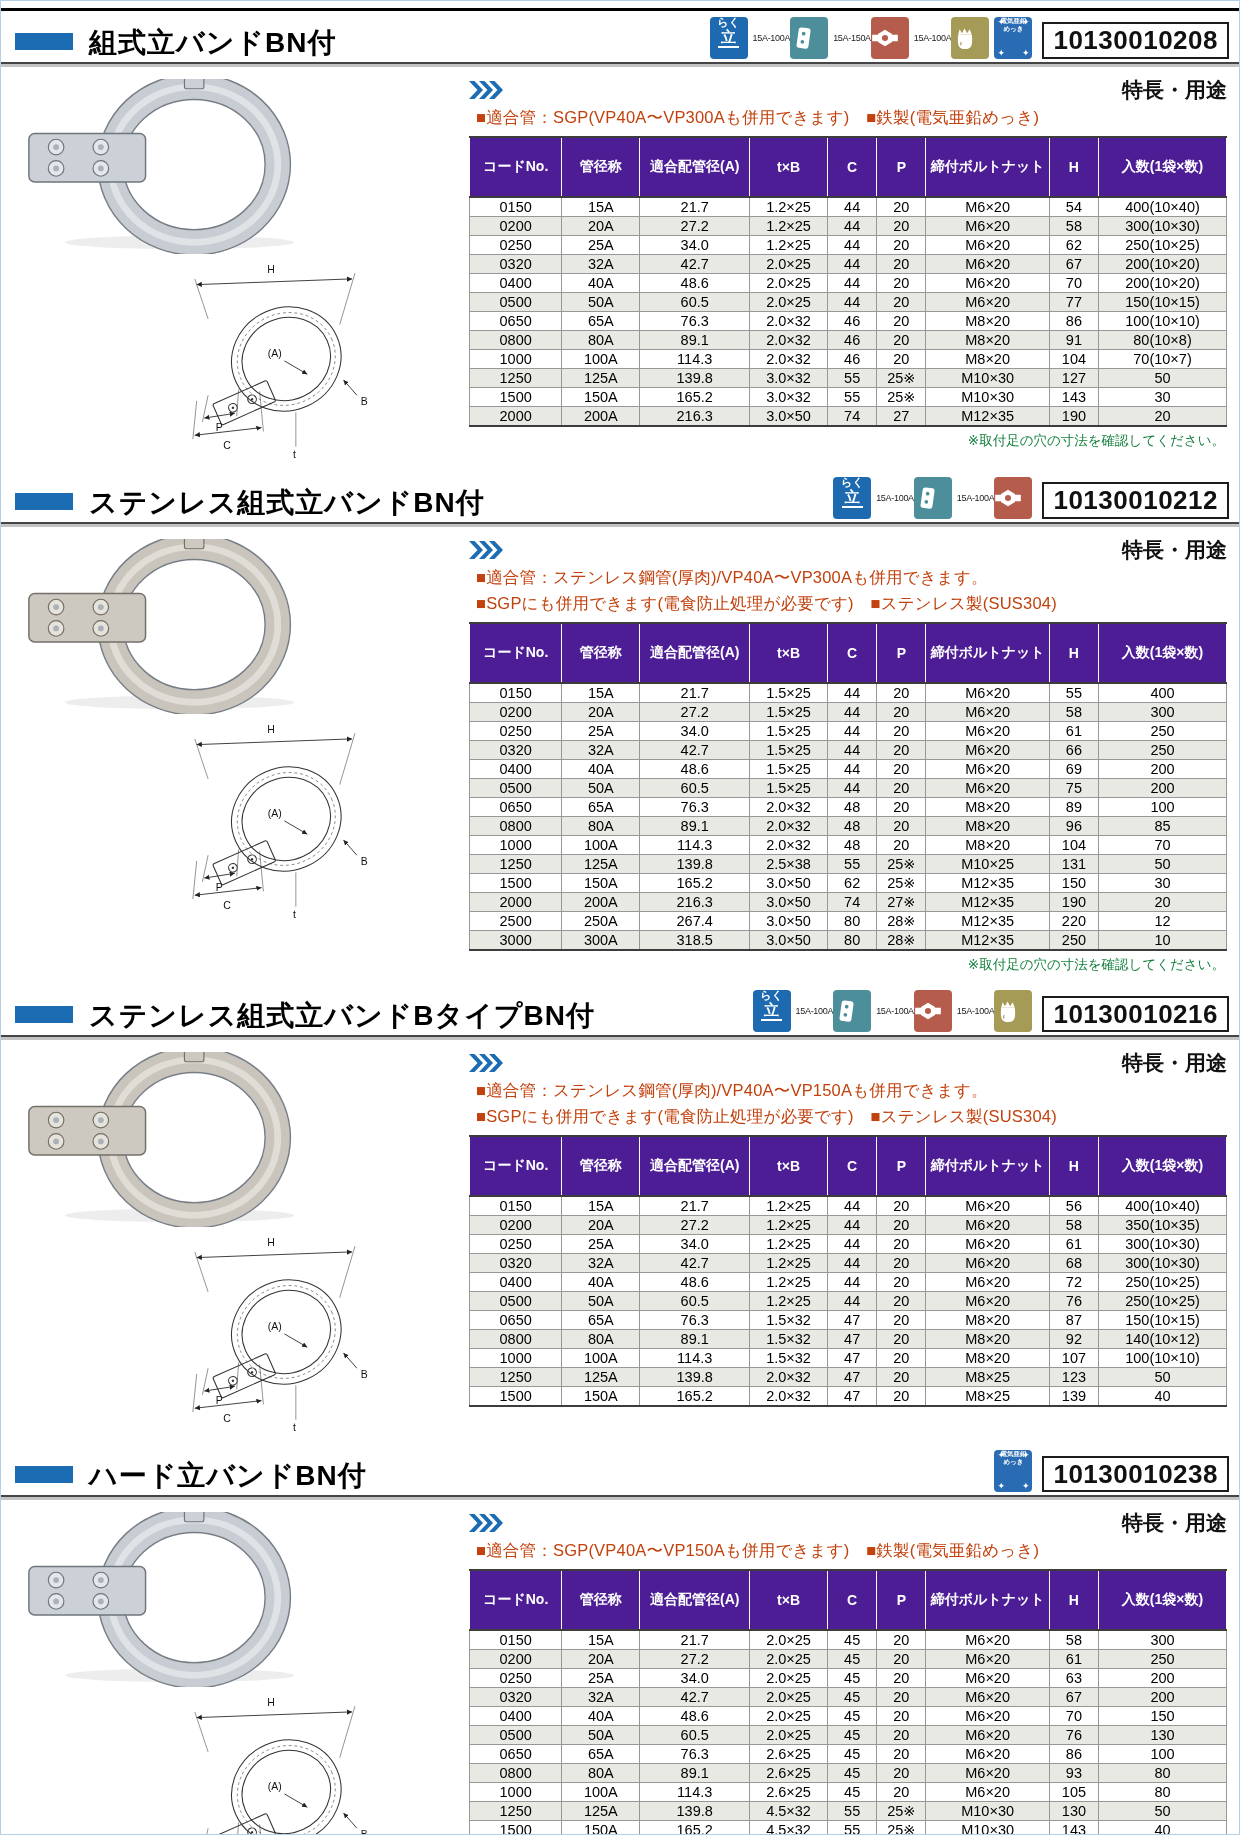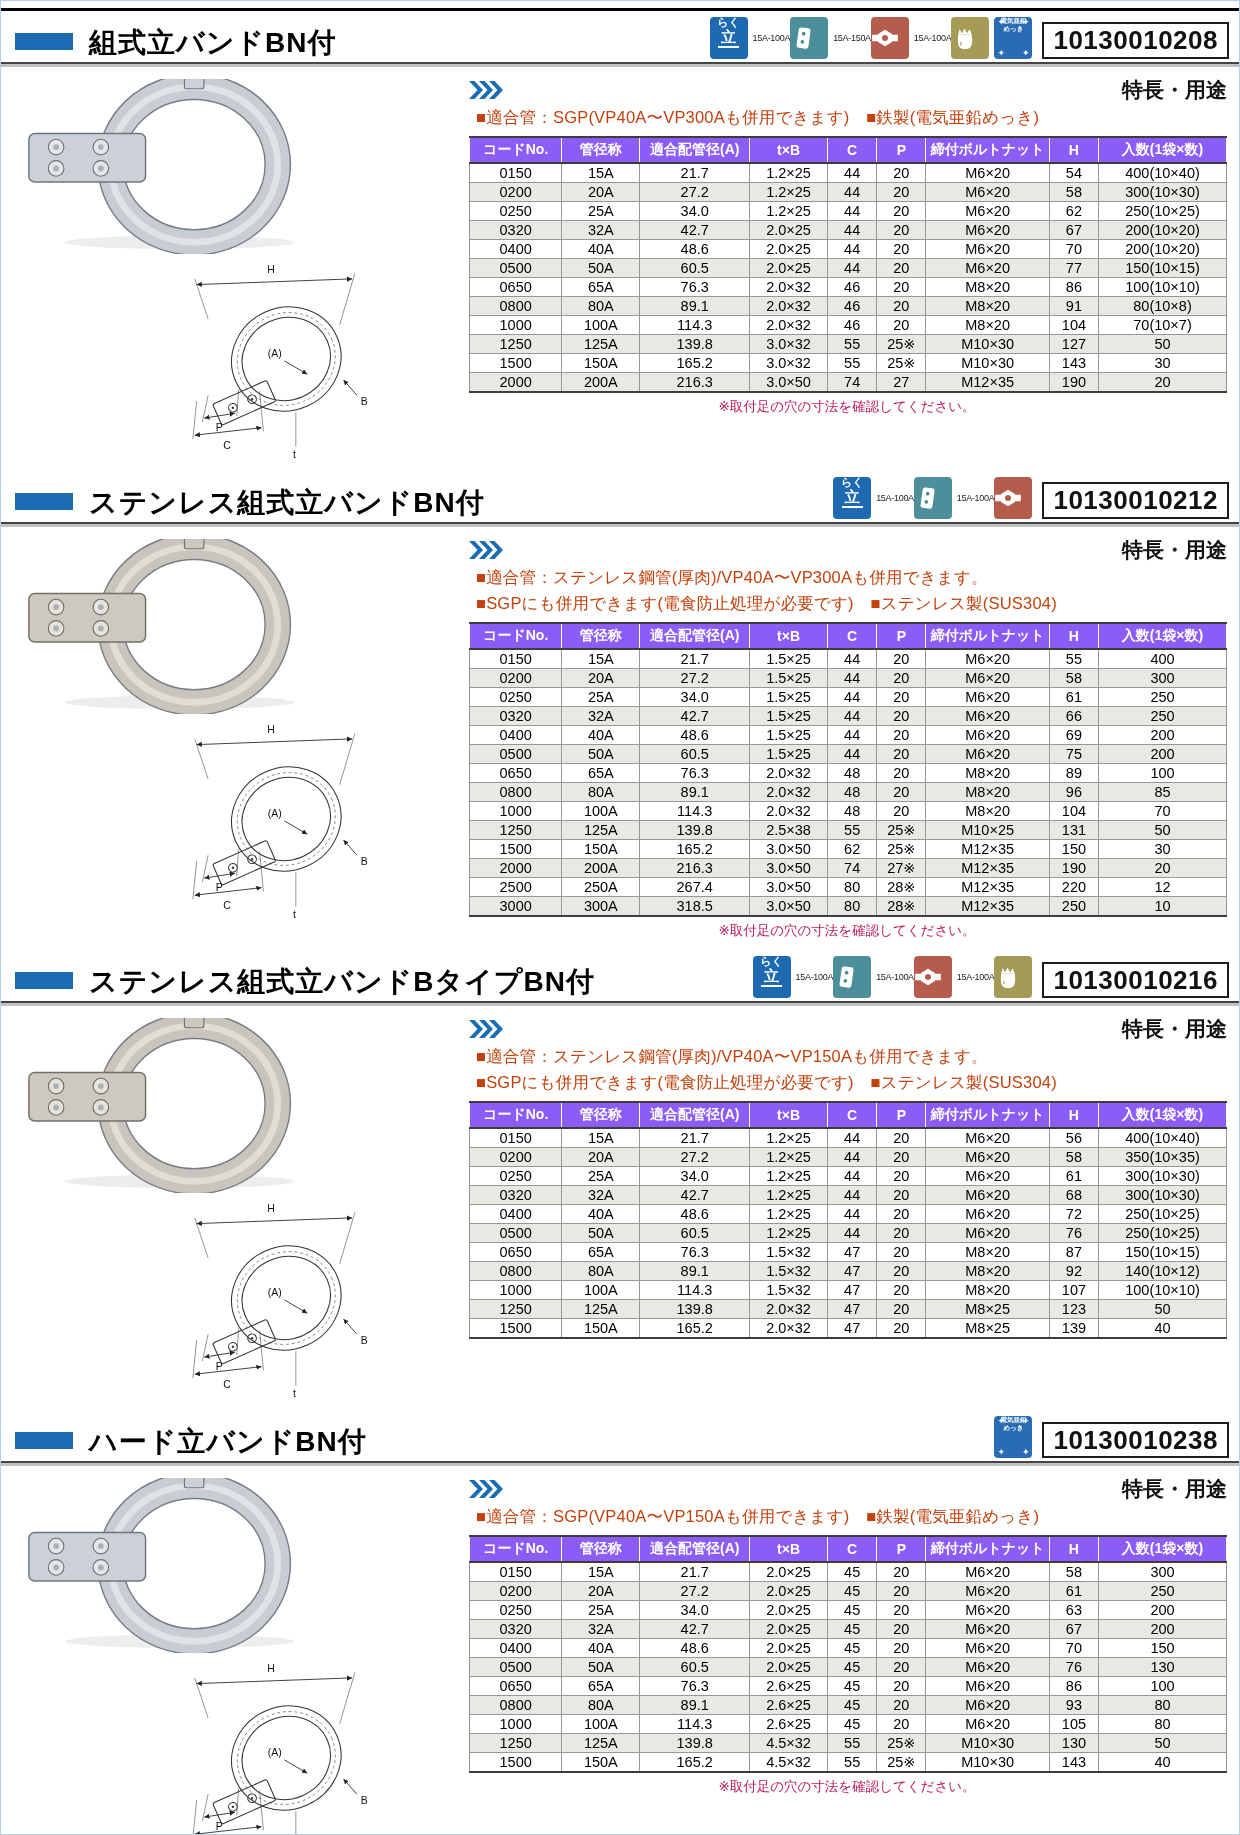--- a/index.html
+++ b/index.html
@@ -43,31 +43,31 @@
 
   .features-row { display:flex; align-items:center; gap:7px; margin:4px 0 5px 0;justify-content:space-between; }
   .chevrons { flex:0 0 auto; }
   .features-heading { font-size:21px; font-weight:bold; margin:0; line-height:1.2; }
   .feature-lines { margin:0 0 2px 0; }
   .feature-line { font-size:16.5px; margin:4px 7px; color:#c2410c; letter-spacing:0.2px; }
 
   
   .spec-table { width:100%; border-collapse:collapse; table-layout:fixed; margin-top:7px;
                 border-top:2px solid #3c3c3c; border-bottom:2px solid #3c3c3c; }
-  .spec-table th { background:#8b5cf6; color:#fff; font-size:14px; font-weight:bold;
-                   padding:3px 1px; border-left:1px solid #fff; border-right:1px solid #fff;
+  .spec-table th { background:#4c1d95; color:#fff; font-size:14px; font-weight:bold;
+                   padding:20px 1px; border-left:1px solid #fff; border-right:1px solid #fff;
                    border-bottom:2px solid #3c3c3c; white-space:nowrap; overflow:hidden; }
   .spec-table td { font-size:14.5px; text-align:center; padding:1px 1px;
                    border:1px solid #979797; white-space:nowrap; overflow:hidden; color:#000; }
   .spec-table tbody tr:nth-child(even) { background:#e9e9e4; }
   .spec-table tbody tr:nth-child(odd) { background:#fff; }
   col.w1{width:12.2%} col.w2{width:10.3%} col.w3{width:14.5%} col.w4{width:10.3%}
   col.w5{width:6.5%} col.w6{width:6.5%} col.w7{width:16.3%} col.w8{width:6.5%} col.w9{width:16.9%}
 
-  .footnote { text-align:center; font-size:13.5px; color:#be185d; margin:5px 2px 0 0; }
+  .footnote { text-align:right; font-size:13.5px; color:#15803d; margin:5px 2px 0 0; }
 
   
   .photo .band { stroke:#c8cdd3; } .photo .sheen { stroke:#eef1f4; }
   .photo .edge { stroke:#767d85; } .photo .plate-sh { fill:#ccd1d7; stroke:#6e757c; }
   .photo .bolt { fill:#e3e7ea; stroke:#6d747b; } .photo .bolt-in { fill:#aab1b8; }
   .stainless .photo .band { stroke:#c9c5bc; } .stainless .photo .sheen { stroke:#efede7; }
   .stainless .photo .plate-sh { fill:#cdc9c0; stroke:#73706a; }
   .stainless .photo .bolt { fill:#e6e3db; stroke:#716e67; }
 
   .drawing text { font-size:11px; fill:#111; font-family:"Liberation Sans",sans-serif; }

